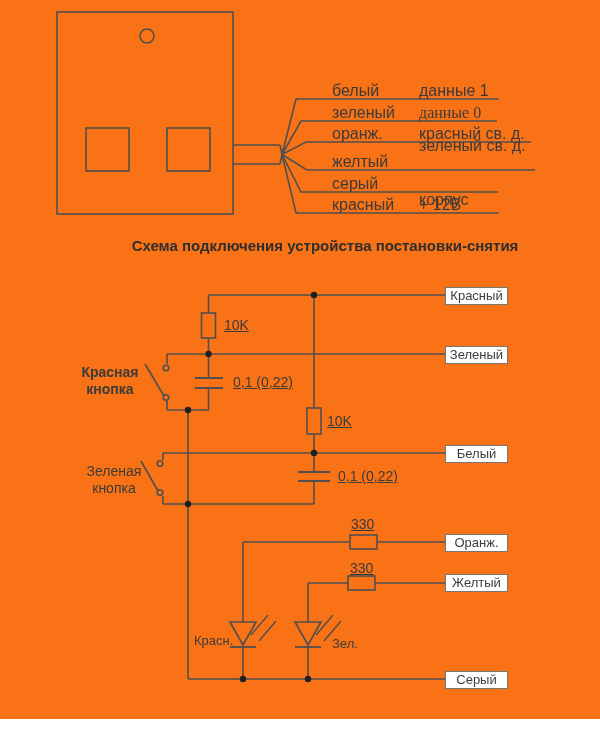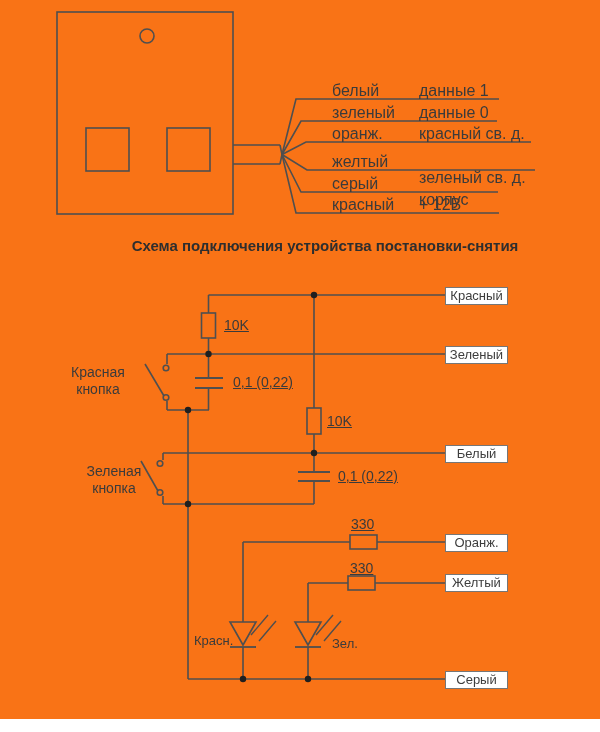--- a/index.html
+++ b/index.html
@@ -104,40 +104,40 @@
       <circle cx="314" cy="453" r="3.2"></circle>
       <circle cx="188" cy="504" r="3.2"></circle>
       <circle cx="243" cy="679" r="3.2"></circle>
       <circle cx="308" cy="679" r="3.2"></circle>
     </g>
   </svg>
 
   <div class="abs wire-label" style="left:332px;top:83px;">белый</div>
   <div class="abs wire-label" style="left:419px;top:83px;">данные 1</div>
   <div class="abs wire-label" style="left:332px;top:105px;">зеленый</div>
-  <div class="abs wire-label" style="left:419px;top:105px;">данные 0</div>
+  <div class="abs wire-label" style="left:419px;top:105px;font-family:Liberation Serif, serif;">данные 0</div>
   <div class="abs wire-label" style="left:332px;top:126px;">оранж.</div>
   <div class="abs wire-label" style="left:419px;top:126px;">красный св. д.</div>
   <div class="abs wire-label" style="left:332px;top:154px;">желтый</div>
-  <div class="abs wire-label" style="left:419px;top:170px;">зеленый св. д.</div>
+  <div class="abs wire-label" style="left:419px;top:138px;">зеленый св. д.</div>
   <div class="abs wire-label" style="left:332px;top:176px;">серый</div>
   <div class="abs wire-label" style="left:419px;top:192px;text-align:center;">корпус</div>
   <div class="abs wire-label" style="left:332px;top:197px;">красный</div>
   <div class="abs wire-label" style="left:419px;top:197px;">+ 12В</div>
 
   <div class="caption" style="left:50px;top:226px;width:550px;margin-top:12px;">Схема подключения устройства постановки-снятия</div>
 
   <div class="abs comp-label" style="left:224px;top:318px;">10K</div>
   <div class="abs comp-label" style="left:327px;top:414px;">10K</div>
   <div class="abs comp-label" style="left:233px;top:375px;">0,1 (0,22)</div>
   <div class="abs comp-label" style="left:338px;top:469px;">0,1 (0,22)</div>
   <div class="abs comp-label" style="left:351px;top:517px;">330</div>
   <div class="abs comp-label" style="left:350px;top:561px;">330</div>
 
-  <div class="btn-label" style="left:60px;top:364px;width:76px;">Красная
+  <div class="btn-label" style="left:72px;top:364px;width:76px;font-weight:bold;">Красная
 кнопка</div>
   <div class="btn-label" style="left:76px;top:463px;width:76px;">Зеленая
 кнопка</div>
 
   <div class="abs led-label" style="left:194px;top:634px;">Красн.</div>
   <div class="abs led-label" style="left:332px;top:637px;">Зел.</div>
 
   <div class="termbox" style="top:287px;">Красный</div>
   <div class="termbox" style="top:345.5px;">Зеленый</div>
   <div class="termbox" style="top:444.5px;">Белый</div>

